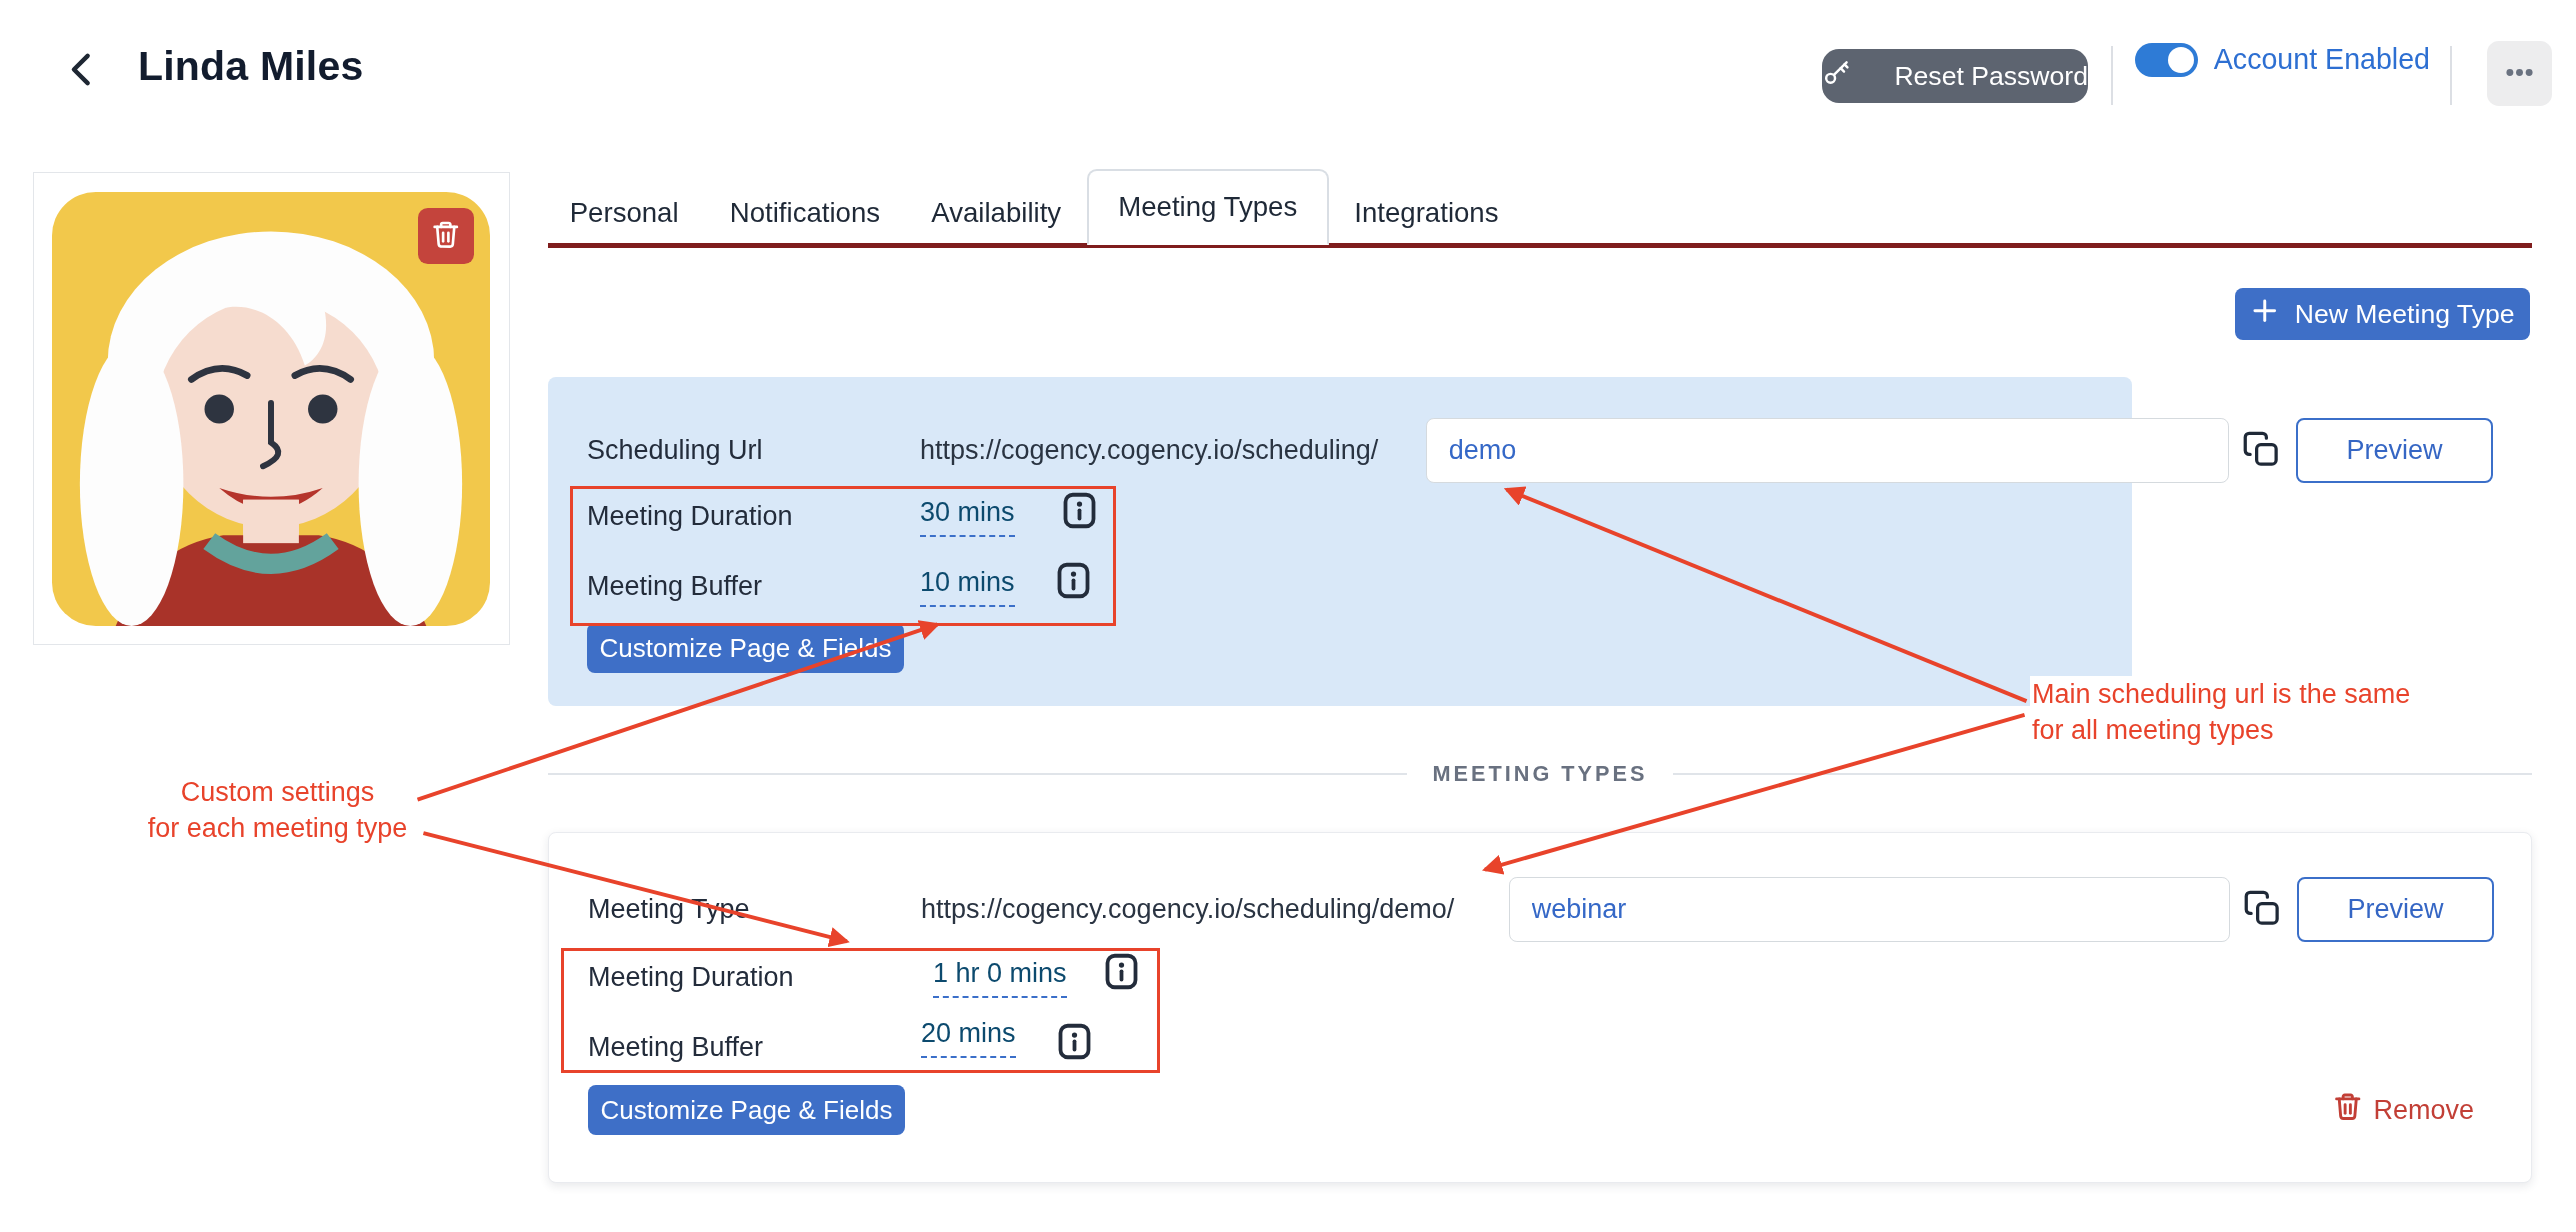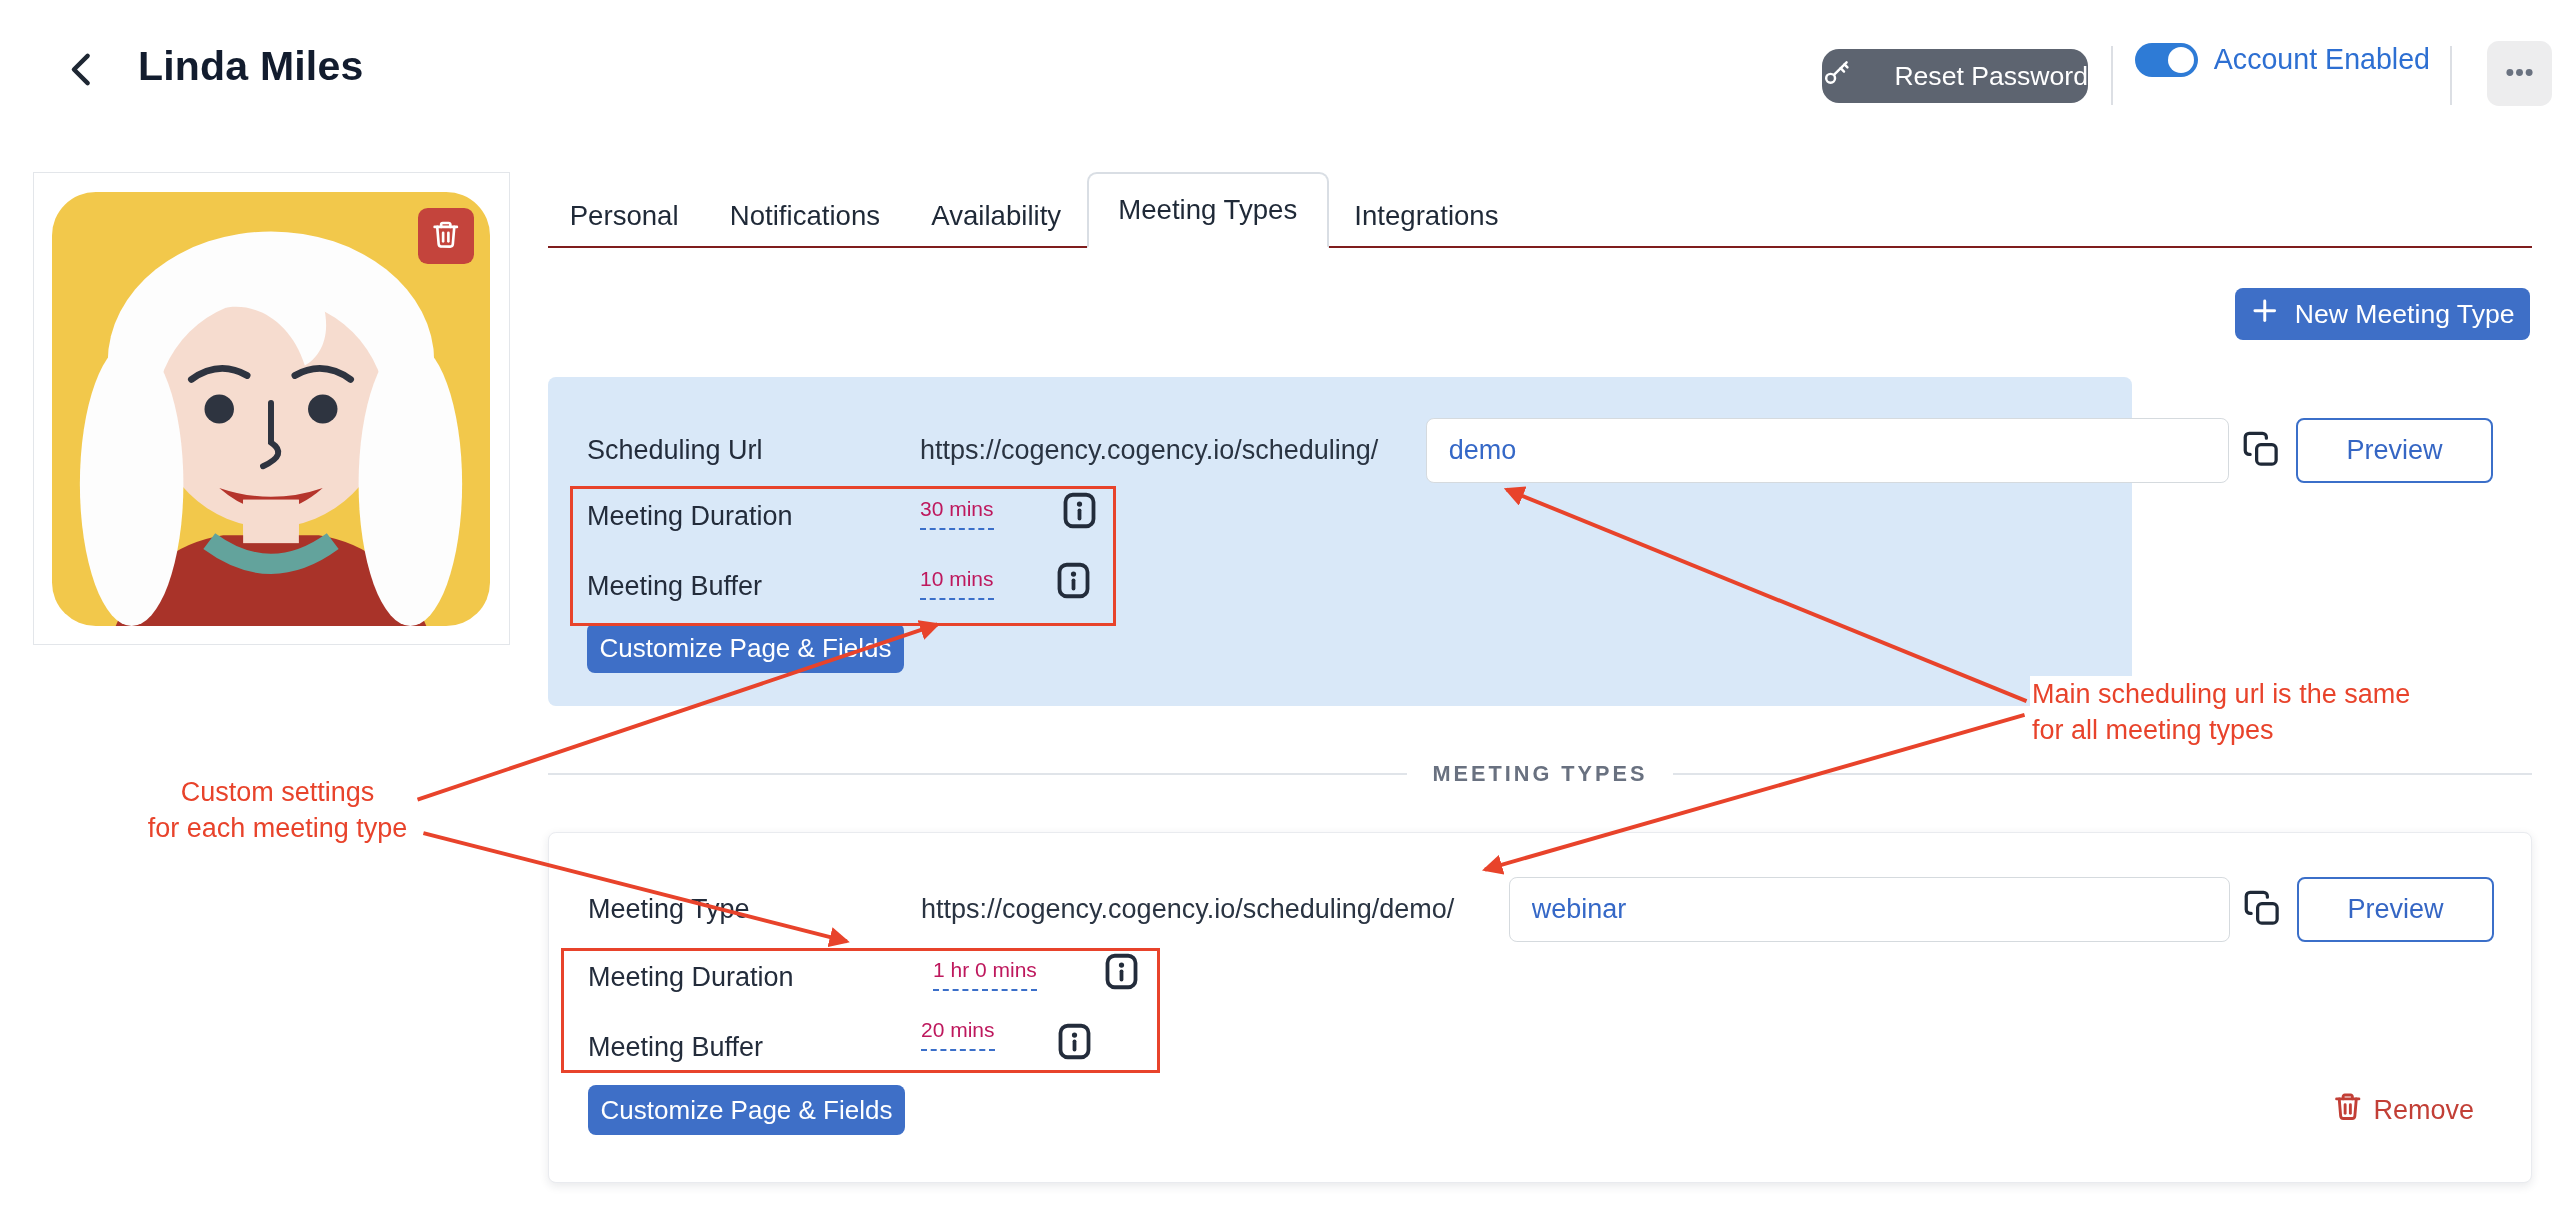--- a/index.html
+++ b/index.html
@@ -21,37 +21,37 @@
   .toggle-knob { position: absolute; right: 3.9px; top: 3.9px; width: 26.6px; height: 26.6px; border-radius: 50%; background: #fff; }
   .toggle-label { font-size: 28.6px; color: #2d6fd2; }
   .more-btn { left: 2487px; top: 41px; width: 65px; height: 65px; border-radius: 11.8px; background: #ededee; display: flex; align-items: center; justify-content: center; }
 
   
   .avatar-card { left: 32.5px; top: 172px; width: 477px; height: 473px; background: #fff; border: 1px solid #e3e6ea; }
   .avatar-img { position: absolute; left: 18.7px; top: 18.7px; width: 438px; height: 434px; }
   .avatar-delete { position: absolute; right: 35px; top: 35px; width: 56px; height: 56px; background: #c4443c; border-radius: 9.8px; display: flex; align-items: center; justify-content: center; color: #fff; }
 
   
-  .tabbar { left: 548px; top: 175px; width: 1984px; height: 73px; border-bottom: 2px solid #7f1d1d; display: flex; align-items: flex-end; }
+  .tabbar { left: 548px; top: 175px; width: 1984px; height: 73px; border-bottom: 5px solid #7f1d1d; display: flex; align-items: flex-end; }
   .tab { height: 61px; padding: 0 25.6px; font-size: 27.6px; color: #1f2937; display: flex; align-items: center; cursor: pointer; }
   .tab:first-child { padding-left: 21.7px; }
   .tab.active { height: 76px; background: #fff; border: 2px solid #d9dee4; border-bottom: 2px solid #fff; border-radius: 9.8px 9.8px 0 0; margin-bottom: -2px; padding: 0 29.5px; }
 
   .new-btn { left: 2235px; top: 288px; width: 295px; height: 52px; background: #3e6fc7; border-radius: 7.9px; display: flex; align-items: center; justify-content: center; gap: 14.8px; color: #fff; font-size: 26.6px; }
 
   
   .panel1 { left: 548px; top: 377px; width: 1584px; height: 329px; background: #d9e8f8; border-radius: 7.9px; }
   .panel2 { left: 548px; top: 832px; width: 1984px; height: 351px; background: #fff; border: 1px solid #e9ebef; border-radius: 7.9px; box-shadow: 0 3px 9.8px rgba(30,40,60,0.10); }
   .row-label { font-size: 27px; color: #232c3b; }
   .lh66 { height: 65px; line-height: 65px; }
   .base-url { font-size: 27px; color: #2a3442; }
   .slug-input { border: 1px solid #d5dade; border-radius: 7.9px; background: #fff; height: 65px; padding: 0 21.7px; font-size: 27px; color: #3568c7; font-family: inherit; outline: none; width: 100%; }
   .copy-btn { width: 43px; height: 43px; display: flex; align-items: center; justify-content: center; color: #1f2937; }
   .preview-btn { width: 197px; height: 65px; background: #fff; border: 2px solid #3b6fc9; border-radius: 7.9px; color: #3566c4; font-size: 27px; display: flex; align-items: center; justify-content: center; }
-  .value-link { font-size: 21px; color: #be185d; text-decoration: none; padding-bottom: 6.9px; border-bottom: 2px dashed #3b6fc9; cursor: pointer; }
+  .value-link { font-size: 27px; color: #0c4a6e; text-decoration: none; padding-bottom: 6.9px; border-bottom: 2px dashed #3b6fc9; cursor: pointer; }
   .info-btn { width: 37px; height: 41px; display: flex; align-items: center; justify-content: center; color: #232c3b; }
   .customize-btn { width: 317px; height: 50px; background: #3e6fc7; border-radius: 7.9px; color: #fff; font-size: 26px; display: flex; align-items: center; justify-content: center; }
   .remove-btn { display: flex; align-items: center; gap: 9.8px; color: #c23f36; font-size: 27px; }
 
   
   .p1-lab1 { left: 39px; top: 41px; } .p1-url { left: 372px; top: 41px; }
   .p1-inp { left: 878px; top: 41px; width: 803px; }
   .p1-copy { left: 1692px; top: 52px; } .p1-prev { left: 1748px; top: 41px; }
   .p1-durlab { left: 39px; top: 124px; } .p1-durval { left: 372px; top: 120px; } .p1-durinfo { left: 513px; top: 114px; }
   .p1-buflab { left: 39px; top: 194px; } .p1-bufval { left: 372px; top: 190px; } .p1-bufinfo { left: 507px; top: 184px; }

